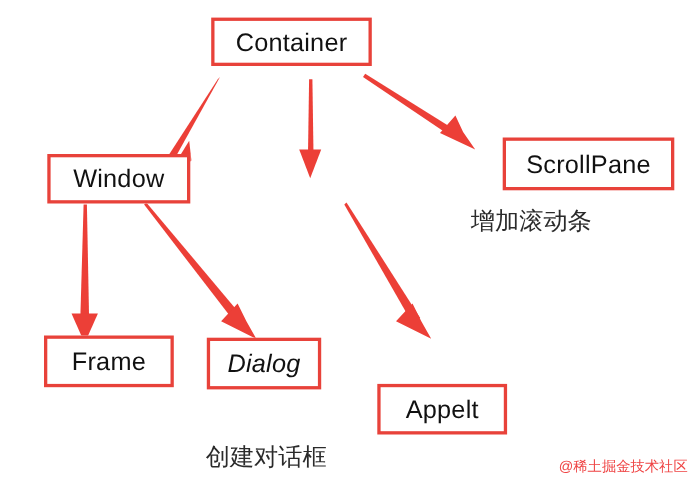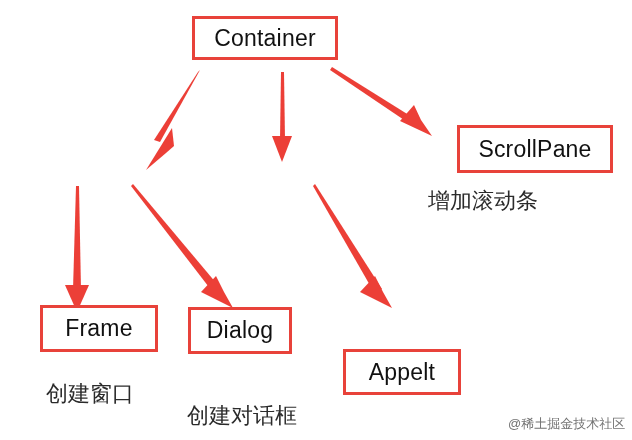--- a/index.html
+++ b/index.html
@@ -41,21 +41,21 @@
   .caption {
     position: absolute;
     color: #2b2b2b;
     font-size: 22px;
     white-space: nowrap;
     z-index: 2;
     font-family: Liberation Serif, serif;
   }
   .watermark {
     position: absolute;
-    color: #737373;
+    color: #ef4444;
     font-size: 13px;
     white-space: nowrap;
     z-index: 3;
   }
 </style>
 </head>
 <body>
 
 <div id="canvas">
 
@@ -89,45 +89,45 @@
     <g>
       <polygon fill="#ec3f37" points="313,186 315,184 382,289 375,294"></polygon>
       <polygon fill="#ec3f37" points="392,308 360,292 375,276 383,292"></polygon>
     </g>
   </svg>
 
   <div class="node" style="left:192px; top:16px; width:146px; height:44px;">
     <span>Container</span>
   </div>
 
+  <div class="node" style="left:43px; top:140px; width:130px; height:45px;">
+    <span>Window</span>
+  </div>
 
 
   <div class="node" style="left:414px; top:125px; width:156px; height:48px;margin-left:43px;">
     <span>ScrollPane</span>
   </div>
 
   <div class="caption" style="left:428px; top:186px;">
     <span>增加滚动条</span>
   </div>
 
   <div class="node" style="left:40px; top:305px; width:118px; height:47px;">
     <span>Frame</span>
   </div>
 
-  <div class="node" style="left:188px; top:307px; width:104px; height:47px;">
+  <div class="node" style="left:188px; top:307px; width:104px; height:47px;font-style:italic;">
     <span>Dialog</span>
   </div>
 
   <div class="node" style="left:343px; top:309px; width:118px; height:46px;margin-top:40px;">
     <span>Appelt</span>
   </div>
 
-  <div class="caption" style="left:46px; top:379px;">
-    <span>创建窗口</span>
-  </div>
 
   <div class="caption" style="left:187px; top:379px;margin-top:22px;">
     <span>创建对话框</span>
   </div>
 
   <div class="watermark" style="left:508px; top:415px;">
     <span>@稀土掘金技术社区</span>
   </div>
 
 </div>

